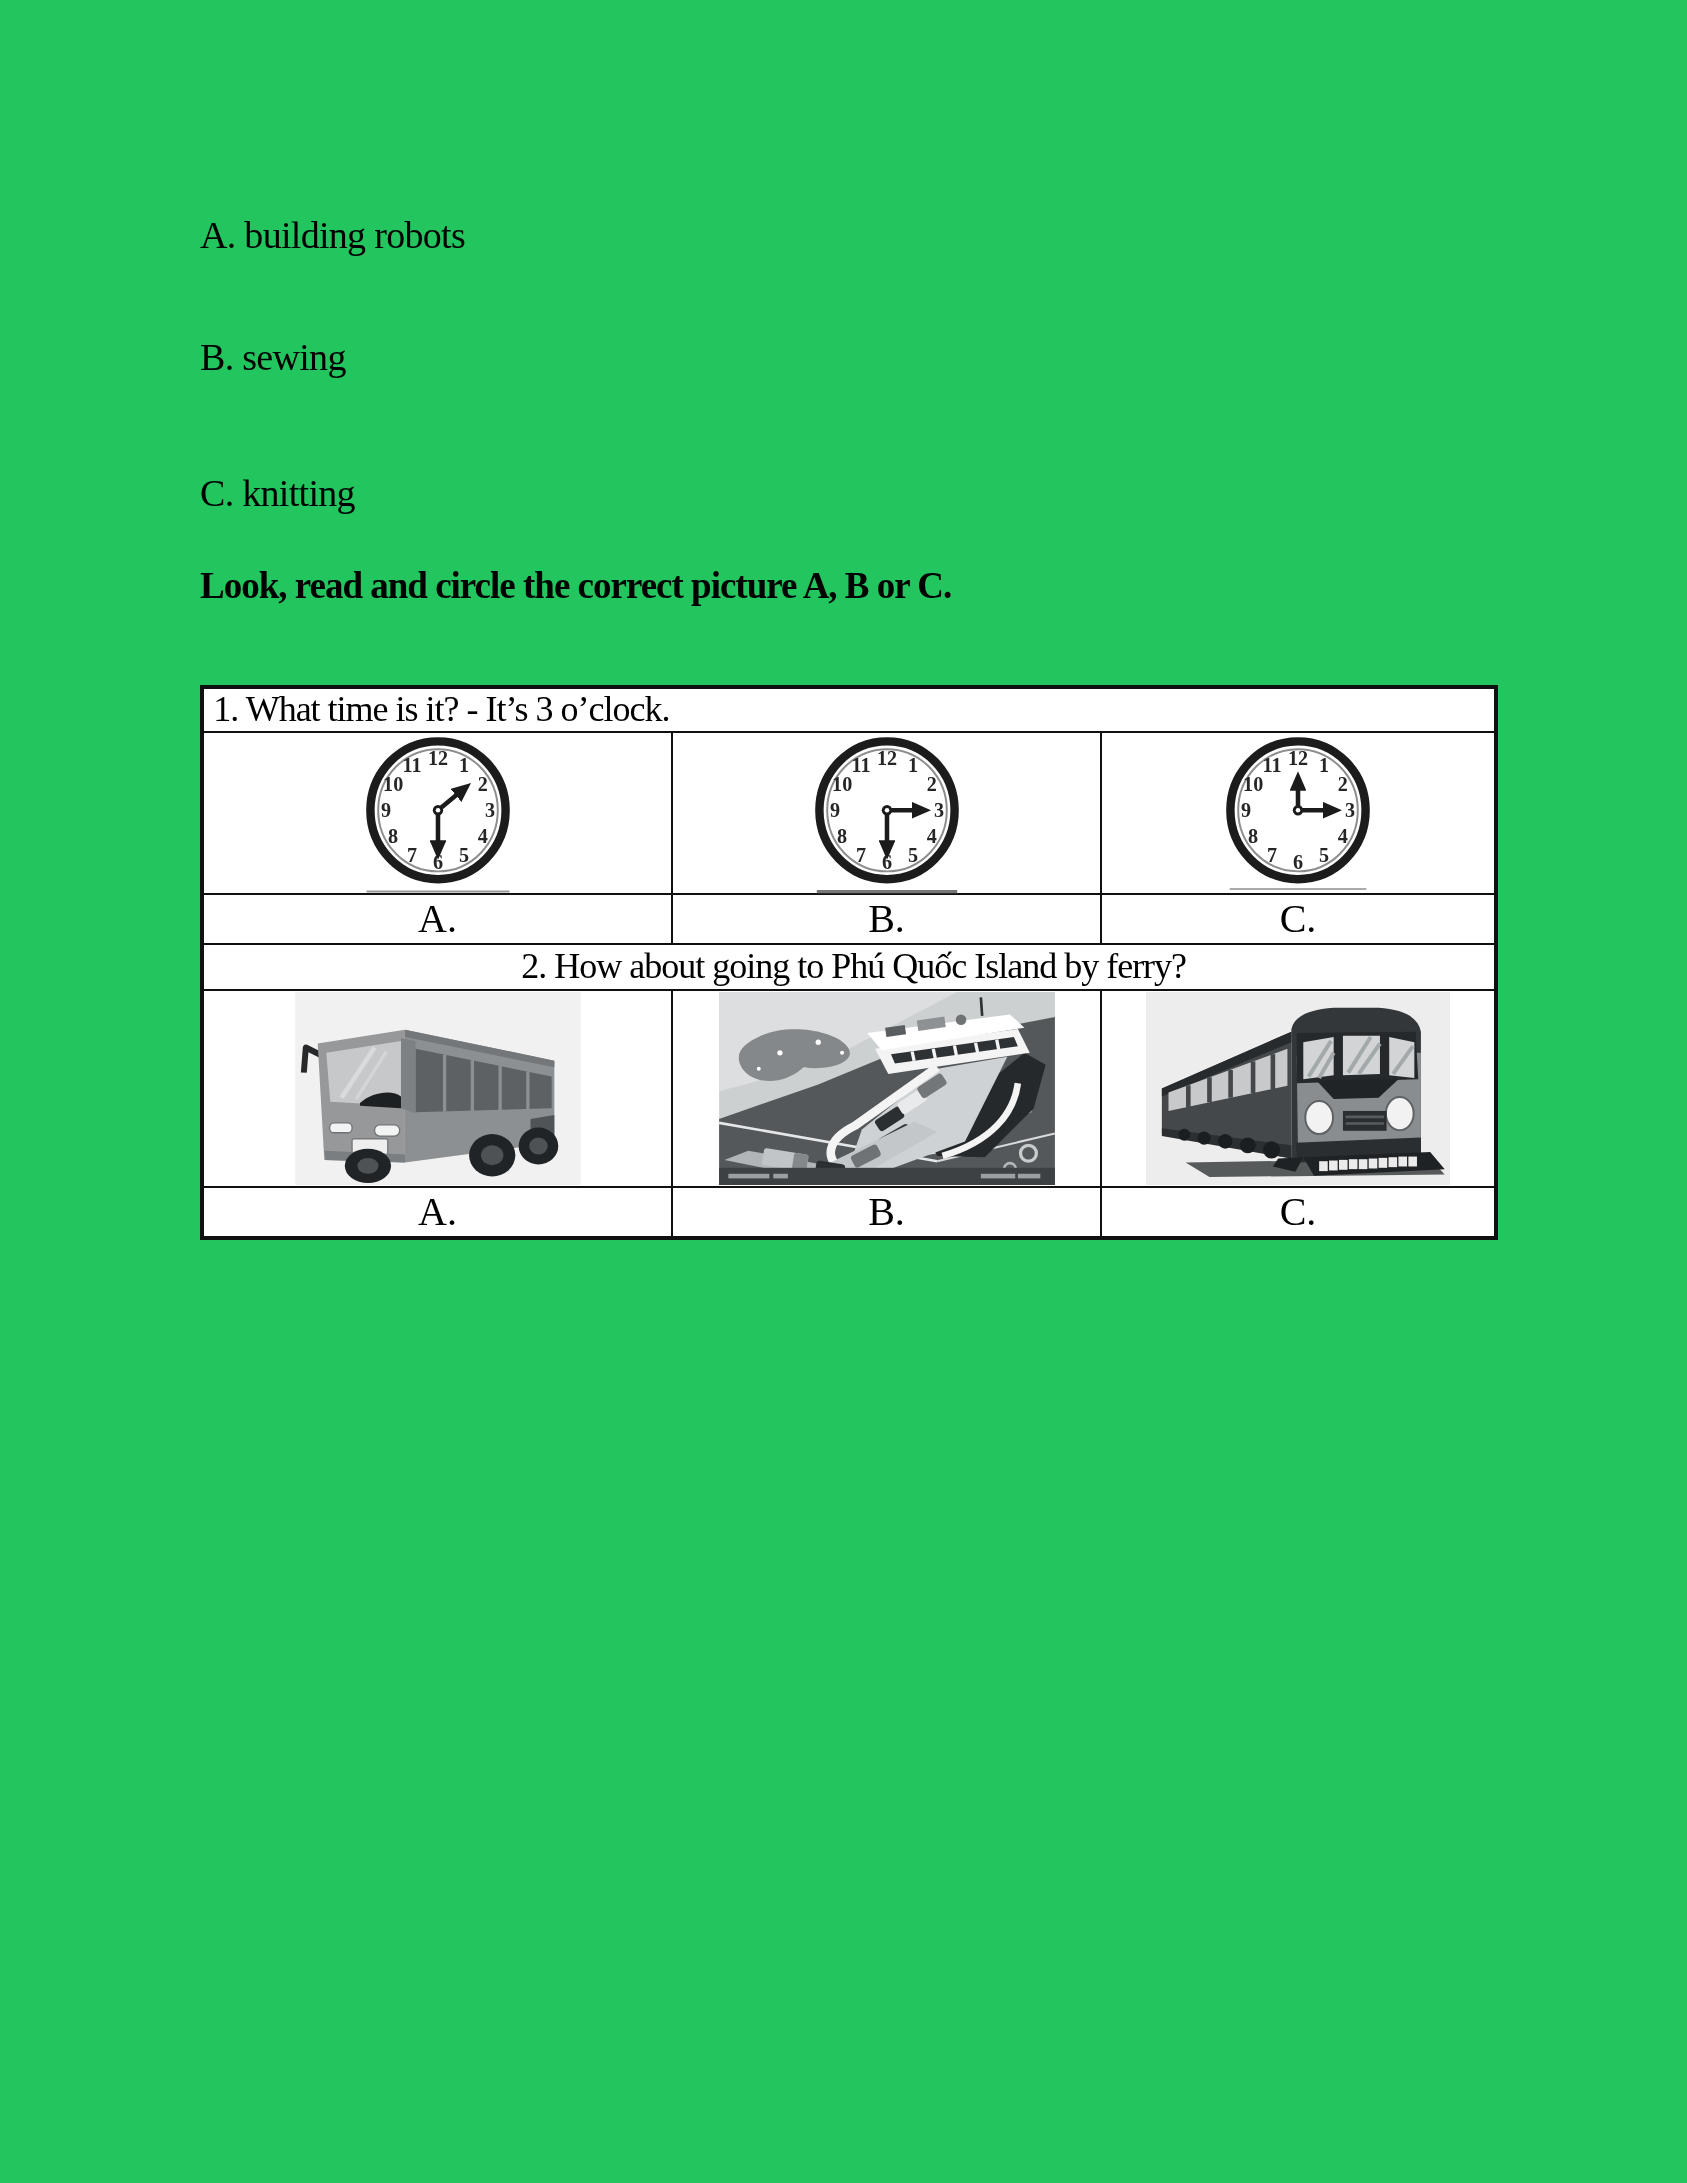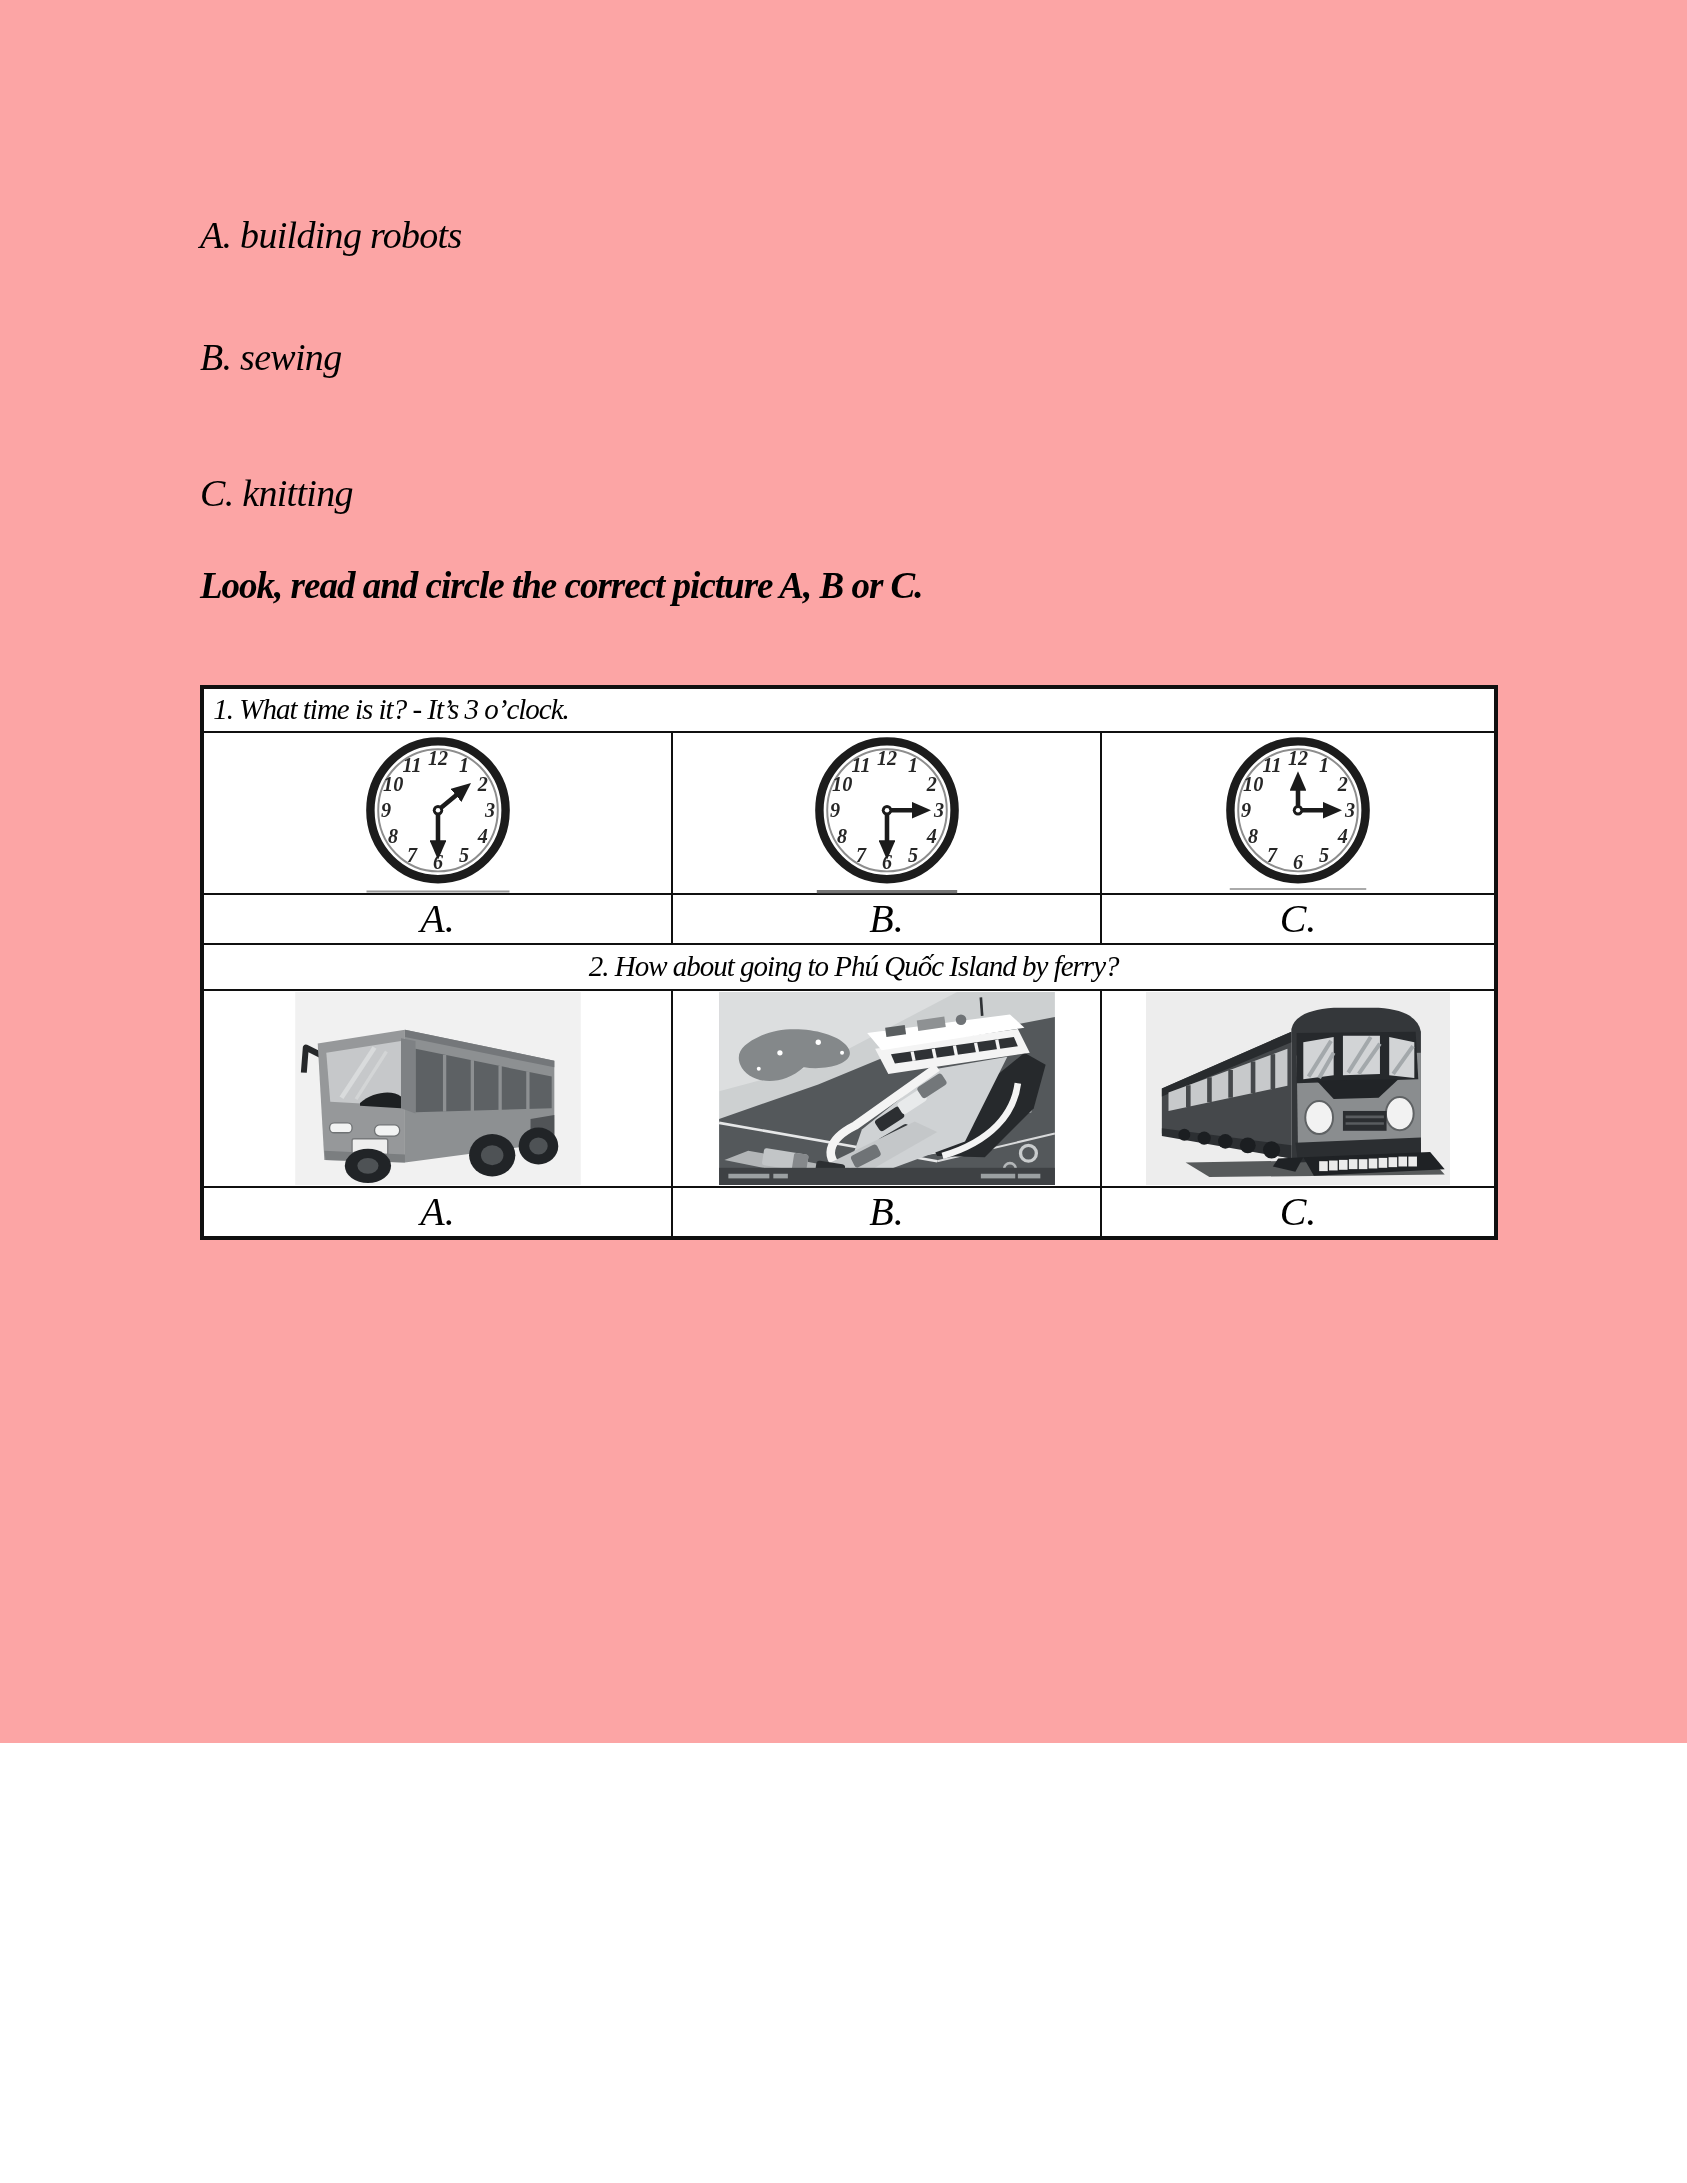--- a/index.html
+++ b/index.html
@@ -1,26 +1,26 @@
 <!DOCTYPE html>
 <html style="font-size:10.6px"><head>
 <meta charset="utf-8">
 <style>
   html,body{margin:0;padding:0;background:#ffffff;}
-  .page{position:relative;width:1687px;height:1743px;background:#fca5a5;
-        font-family:"Liberation Serif",serif;color:#000;overflow:hidden;font-style:italic;}
+  .page{position:relative;width:1687px;height:2183px;background:#22c55e;
+        font-family:"Liberation Serif",serif;color:#000;overflow:hidden;}
   .opt{position:absolute;left:200px;font-size:38px;letter-spacing:-0.7px;line-height:46px;white-space:nowrap;}
   #opt-a{top:212px;} #opt-b{top:334px;} #opt-c{top:470px;}
   .heading{position:absolute;left:200px;top:564px;font-size:37px;font-weight:700;
            letter-spacing:-1px;white-space:nowrap;}
   .qtable{position:absolute;left:200px;top:685px;width:1298px;box-sizing:border-box;
           border:4px solid #101010;background:#fff;}
   .row{display:flex;border-bottom:2.6px solid #101010;}
   .row.last{border-bottom:none;}
-  .qrow{display:block;font-size:29px;letter-spacing:-1px;padding-left:9.3px;white-space:nowrap;}
+  .qrow{display:block;font-size:36px;letter-spacing:-1px;padding-left:9.3px;white-space:nowrap;}
   .qrow.q1{height:42px;line-height:41px;}
   .qrow.q2{height:44px;line-height:42px;text-align:center;}
   .clockrow{height:160px;}
   .vehrow{height:195px;}
   .labrow{height:48px;}
   .cell{box-sizing:border-box;}
   .c1{width:467px;} .c2{width:429px;border-left:2.6px solid #101010;}
   .c3{width:394px;border-left:2.6px solid #101010;}
   .imgcell{display:flex;align-items:center;justify-content:center;overflow:visible;}
   .labcell{text-align:center;font-size:40px;line-height:48px;}

